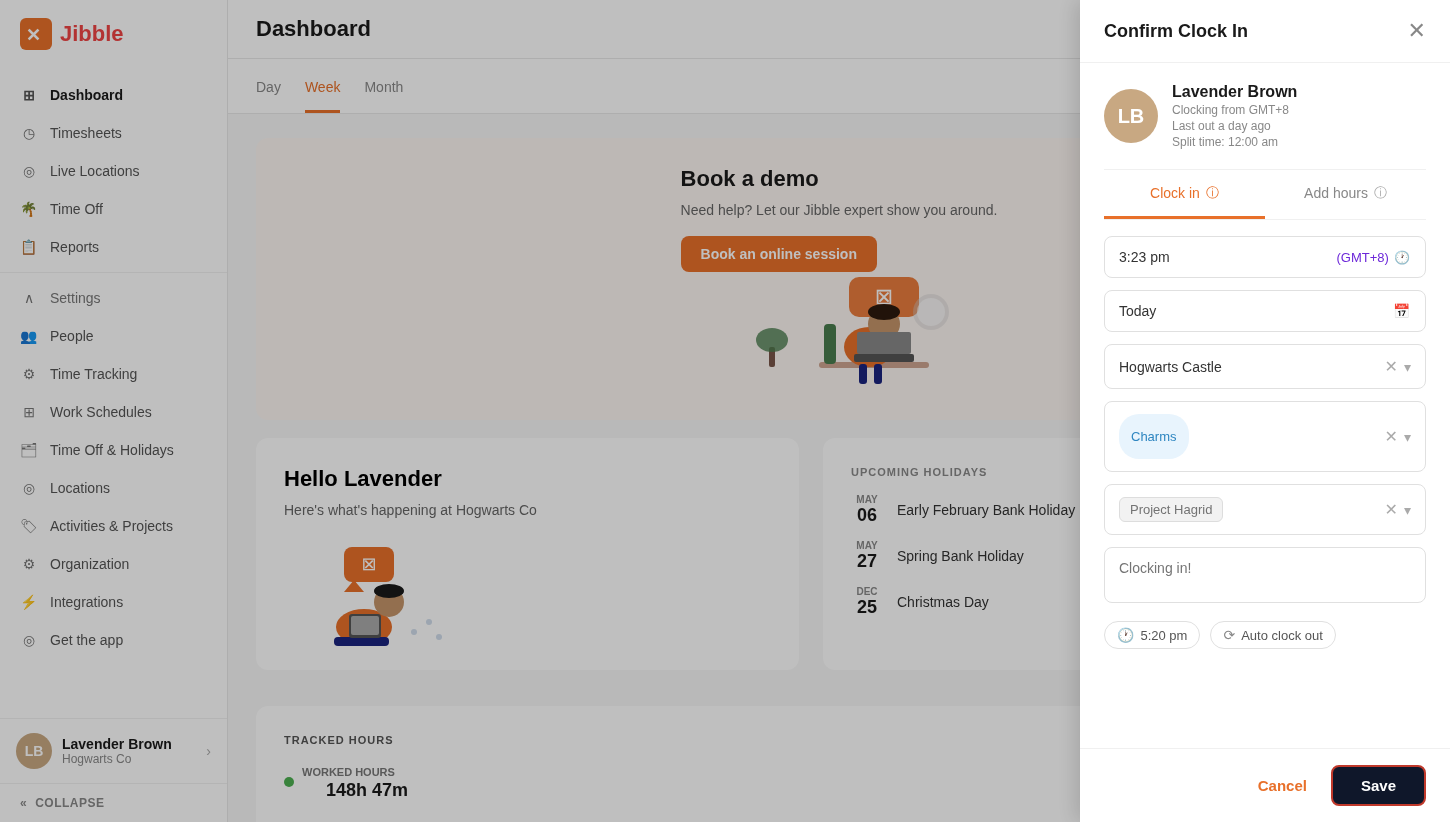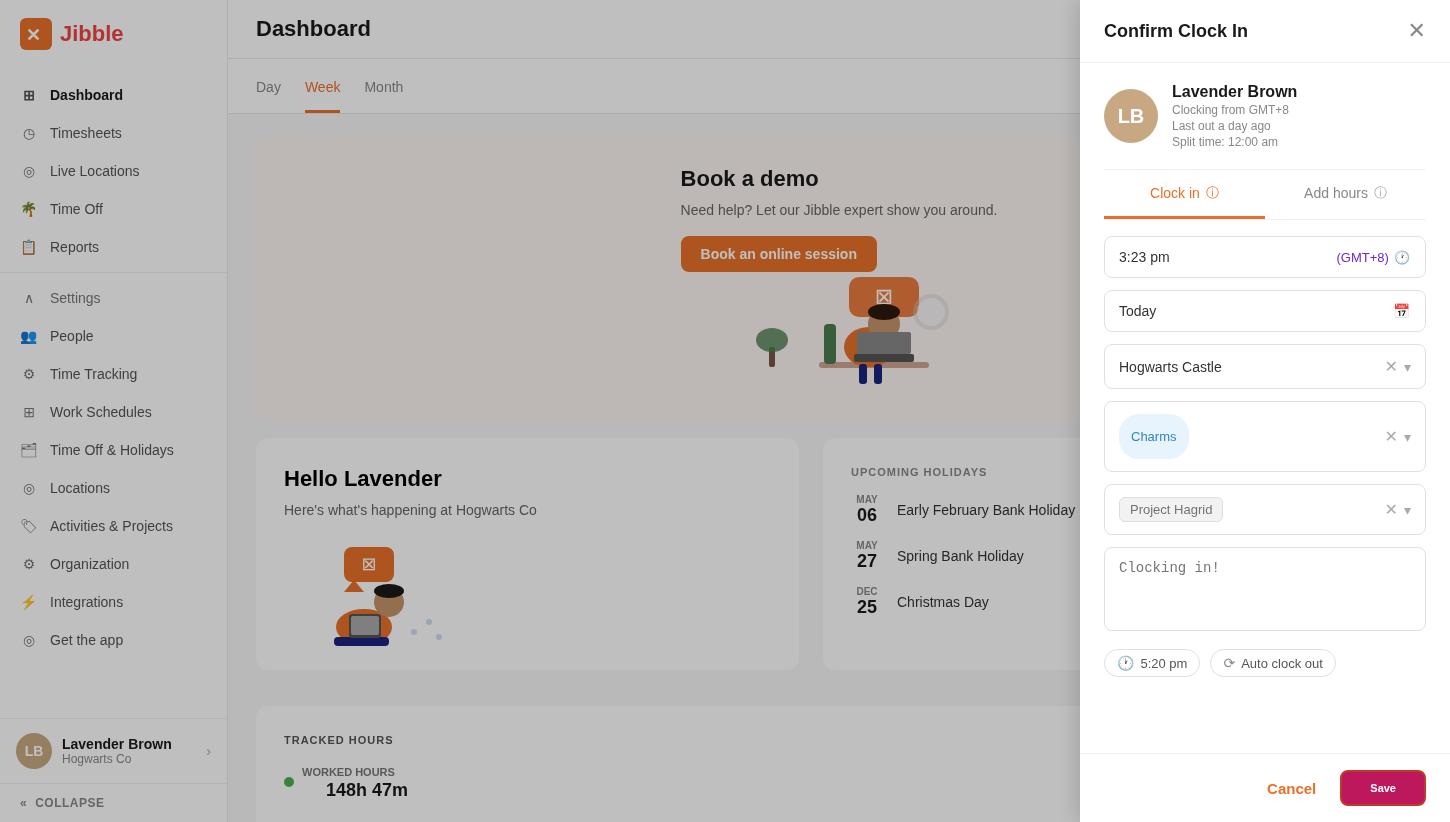--- a/index.html
+++ b/index.html
@@ -348,24 +348,24 @@
     .icon-x { color: #aaa; font-size: 16px; cursor: pointer; }
     .icon-caret { color: #aaa; font-size: 14px; }
 
     .notes-area {
       width: 100%;
       border: 1px solid #e0e0e0;
       border-radius: 8px;
       padding: 12px 14px;
       font-size: 14px;
       color: #333;
-      height: 84px;
+      height: 56px;
       resize: none;
       outline: none;
-      font-family: Liberation Mono, monospace;
+      font-family: Liberation Sans, sans-serif;
     }
 
     .footer-meta {
       display: flex;
       align-items: center;
       gap: 10px;
       margin-bottom: 12px;
     }
     .meta-chip {
       display: flex;
@@ -382,26 +382,26 @@
     .cancel-btn {
       background: none;
       border: none;
       color: #e8702a;
       font-size: 15px;
       font-weight: 600;
       cursor: pointer;
       padding: 8px 12px;
     }
     .save-btn {
-      background: #be185d;
+      background: #0f172a;
       color: #fff;
       border: 2px solid #c0392b;
       border-radius: 8px;
       padding: 10px 28px;
-      font-size: 11px;
+      font-size: 15px;
       font-weight: 600;
       cursor: pointer;
     }
   </style>
 </head>
 <body>
 
 <aside class="sidebar">
   <div class="sidebar-logo">
     <svg class="logo-icon" viewBox="0 0 32 32">

